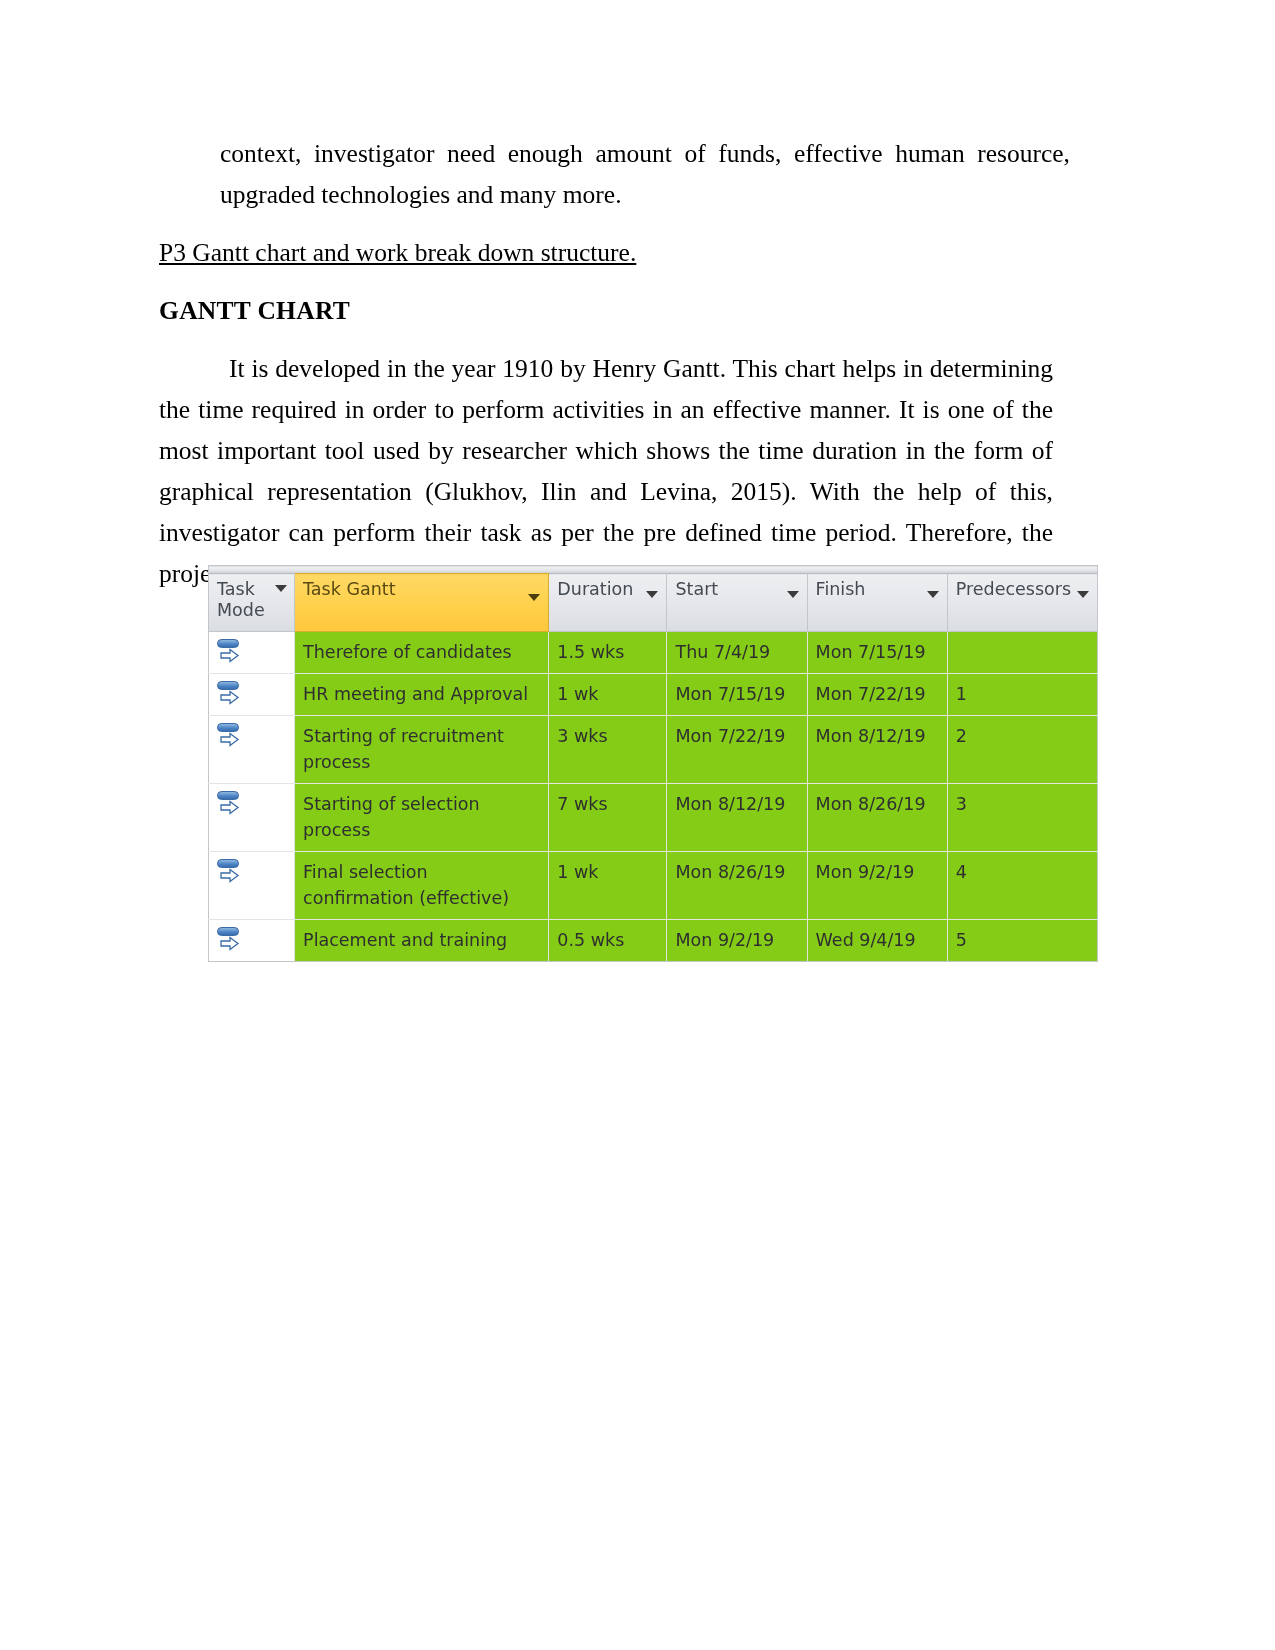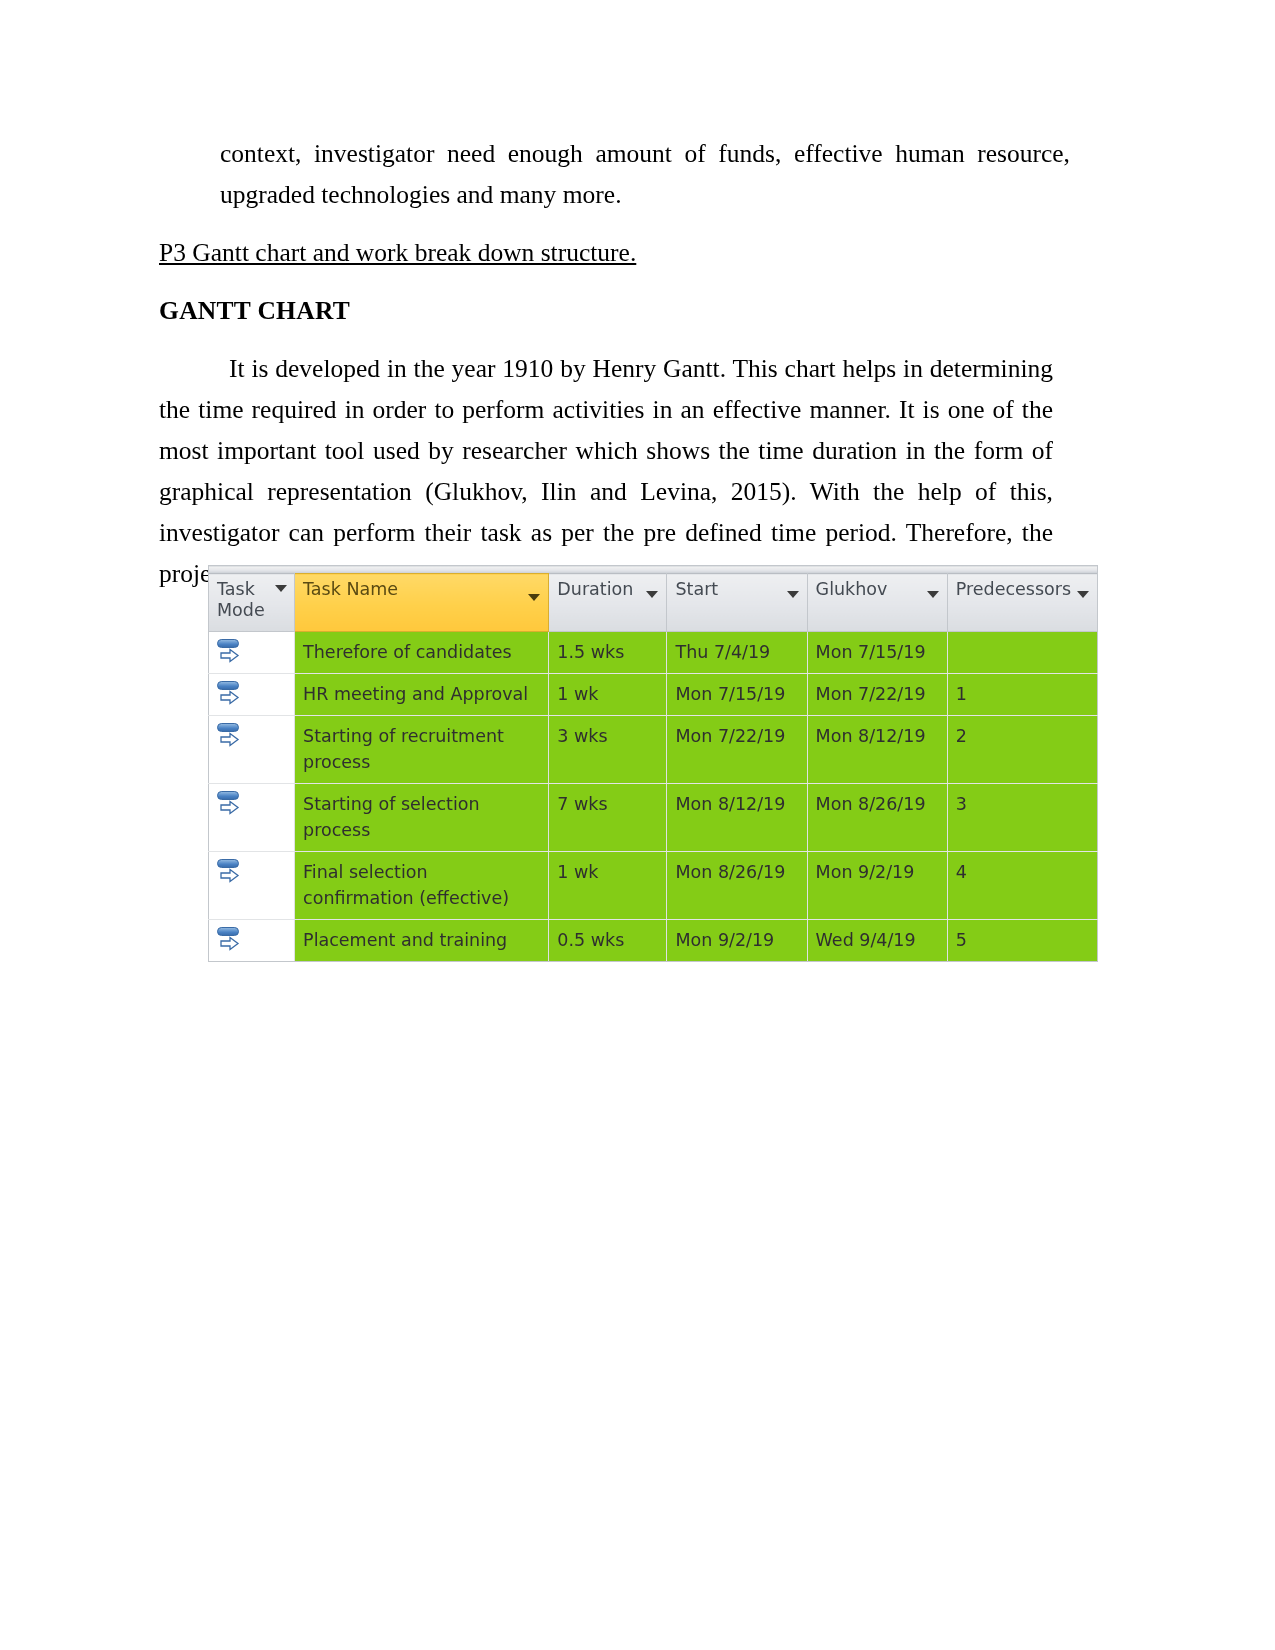--- a/index.html
+++ b/index.html
@@ -232,33 +232,33 @@
     <thead>
       <tr class="topstrip">
         <td colspan="6"></td>
       </tr>
       <tr>
         <th>
           <span class="hdr-inner">Task Mode</span>
           <span class="filter-arrow taskmode-arrow"></span>
         </th>
         <th class="taskname-col">
-          <span class="hdr-inner">Task Name</span>
+          <span class="hdr-inner">Task Gantt</span>
           <span class="filter-arrow taskname-arrow"></span>
         </th>
         <th>
           <span class="hdr-inner">Duration</span>
           <span class="filter-arrow"></span>
         </th>
         <th>
           <span class="hdr-inner">Start</span>
           <span class="filter-arrow"></span>
         </th>
         <th>
-          <span class="hdr-inner">Glukhov</span>
+          <span class="hdr-inner">Finish</span>
           <span class="filter-arrow"></span>
         </th>
         <th>
           <span class="hdr-inner">Predecessors</span>
           <span class="filter-arrow"></span>
         </th>
       </tr>
     </thead>
 
     <tbody>

